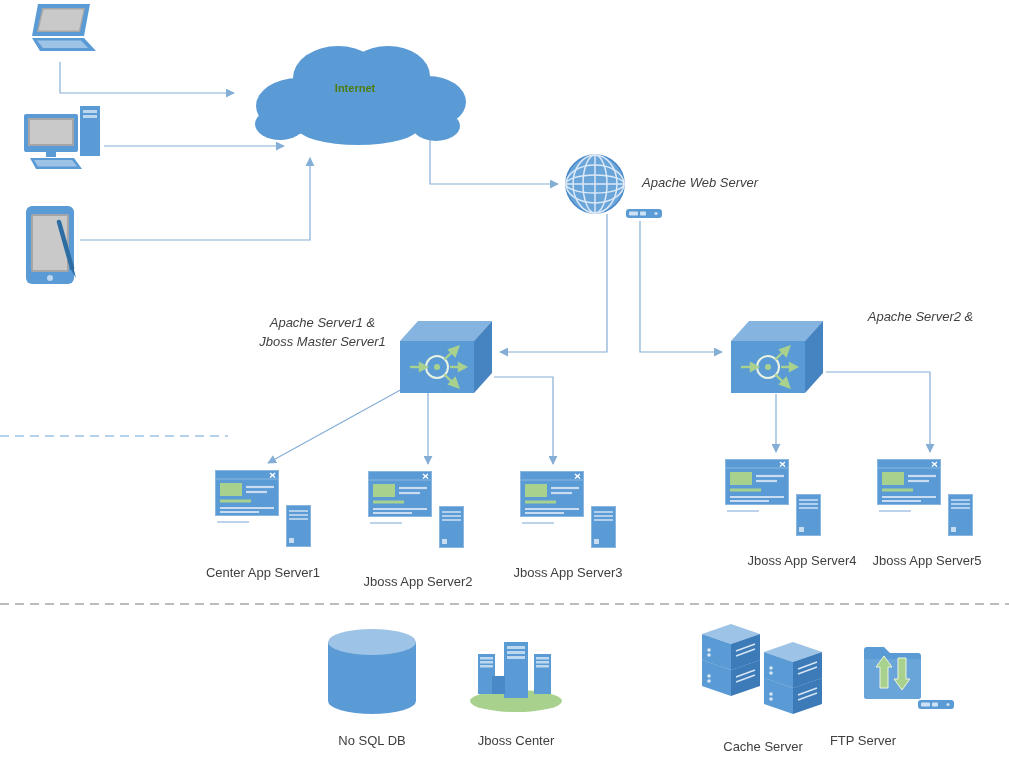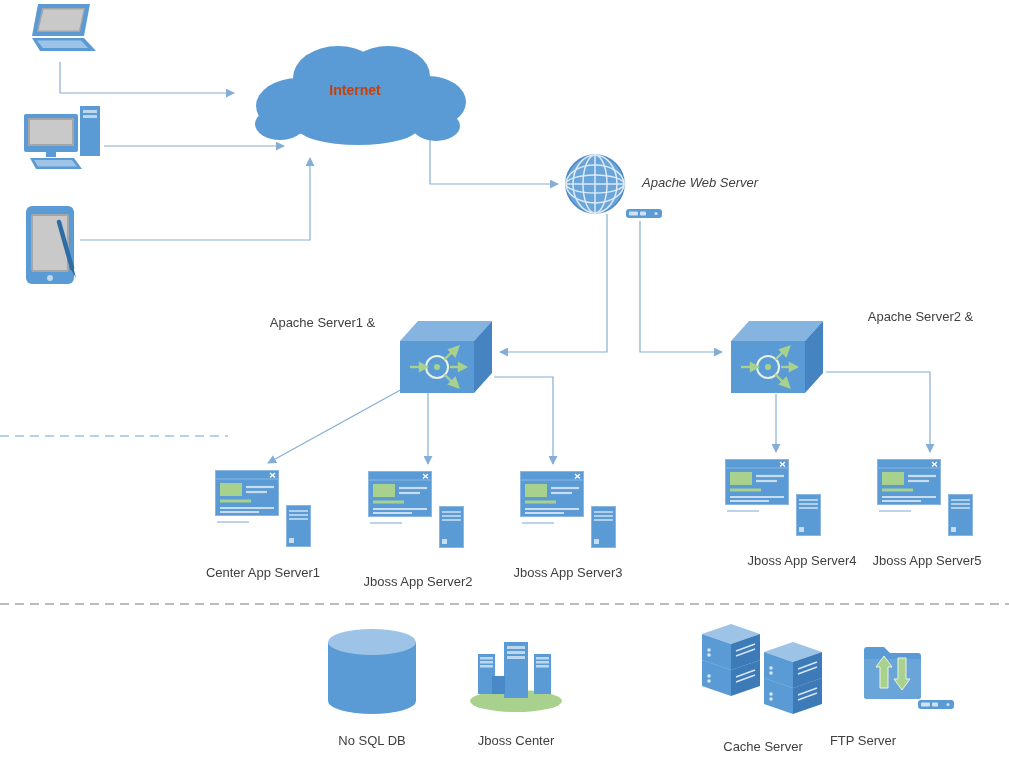--- a/index.html
+++ b/index.html
@@ -1,22 +1,22 @@
 <!DOCTYPE html>
 <html><head>
 <meta charset="utf-8">
 <style>
   * { margin:0; padding:0; box-sizing:border-box; }
   html,body { width:1009px; height:764px; background:#ffffff; font-family:"Liberation Sans", sans-serif; }
   .canvas { position:absolute; left:0; top:0; width:1009px; height:764px; overflow:hidden; background:#ffffff; }
   .abs { position:absolute; }
   .label { position:absolute; font-size:13px; color:#3f3f3f; text-align:center; white-space:nowrap; }
   .label.left { text-align:left; }
-  .label.two-line { line-height:19px; }
-  .internet { color:#c2410c; font-weight:bold; font-size:14px; }
+  .label.two-line { line-height:19px;font-style:italic; }
+  .internet { color:#4d7c0f; font-weight:bold; font-size:11px; }
 </style>
 </head>
 <body>
 
 <div class="canvas">
 
   <svg width="0" height="0" style="position:absolute">
     <defs>
       <marker id="arrow" viewBox="0 0 10 10" refX="9" refY="5" markerWidth="7.5" markerHeight="7.5" orient="auto">
         <path d="M0,0 L10,5 L0,10 z" fill="#85aed6"></path>
@@ -152,20 +152,21 @@
   <svg class="abs" style="left:626px;top:207px" width="36" height="13">
     <use href="#mini-router"></use>
   </svg>
   <div class="label left" style="left:642px;top:175px;font-style:italic;">Apache Web Server</div>
 
   <svg class="abs" style="left:398px;top:316px" width="96" height="78">
     <use href="#lb-cube"></use>
   </svg>
   <div class="label two-line" style="left:240px;top:313px;width:165px;">
     <div>Apache Server1 &amp;</div>
+    <div>Jboss Master Server1</div>
   </div>
 
   <svg class="abs" style="left:729px;top:316px" width="96" height="78">
     <use href="#lb-cube"></use>
   </svg>
   <div class="label two-line" style="left:838px;top:307px;width:165px;">
     <div>Apache Server2 &amp;</div>
   </div>
 
   <svg class="abs" style="left:215px;top:470px" width="100" height="80">

